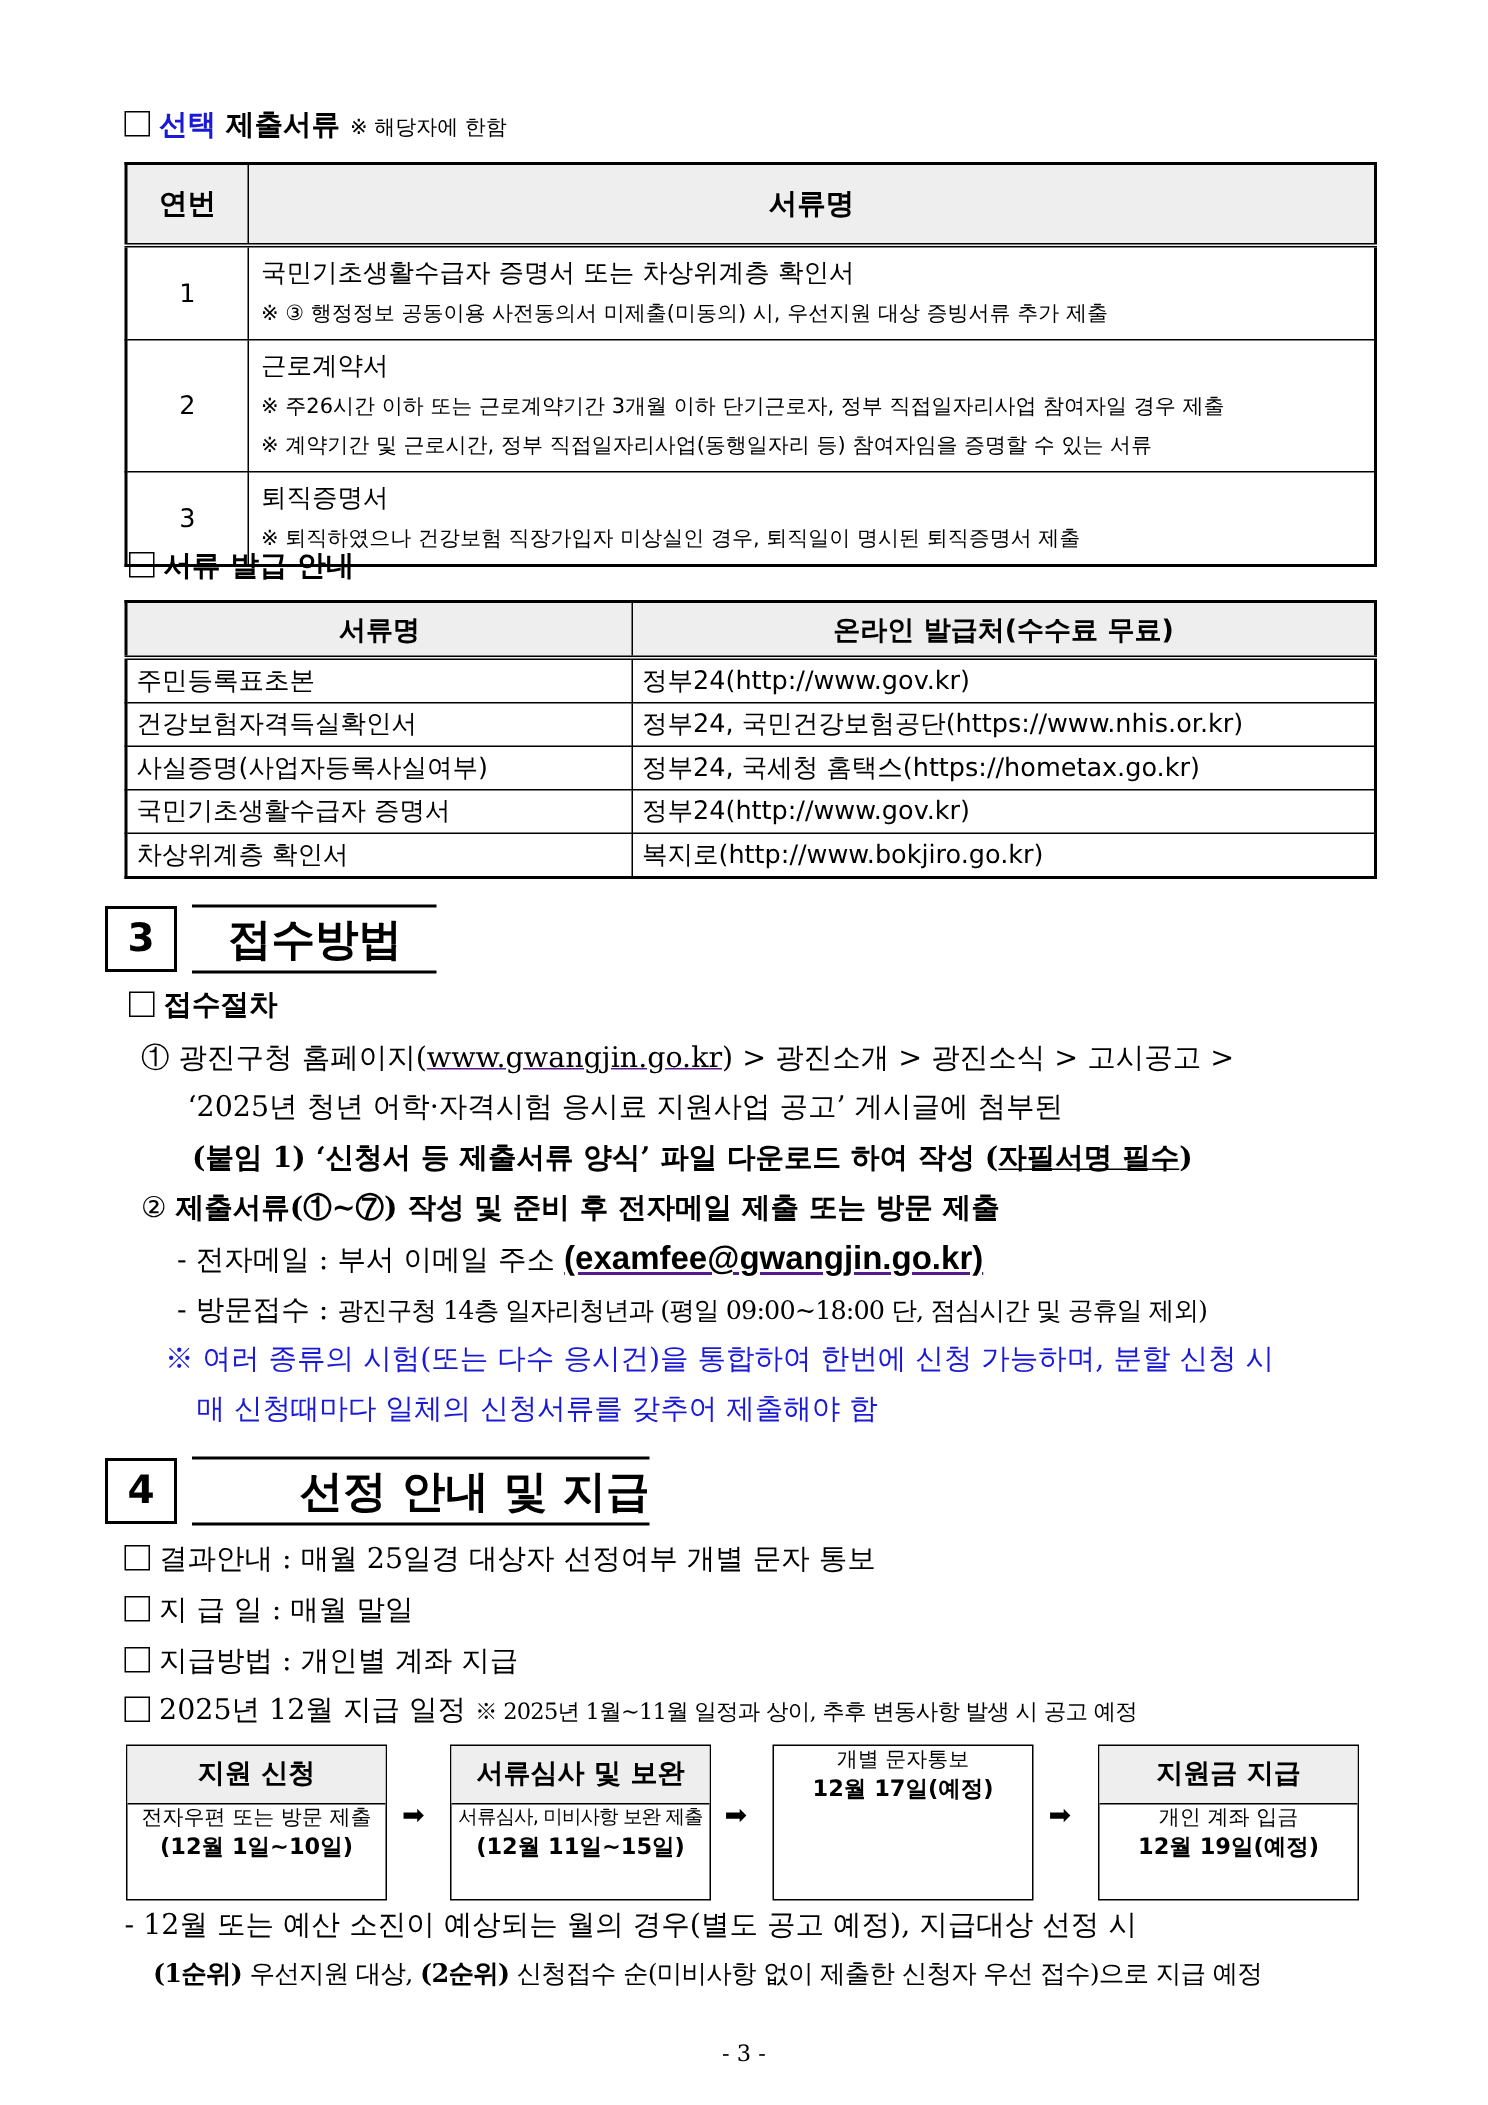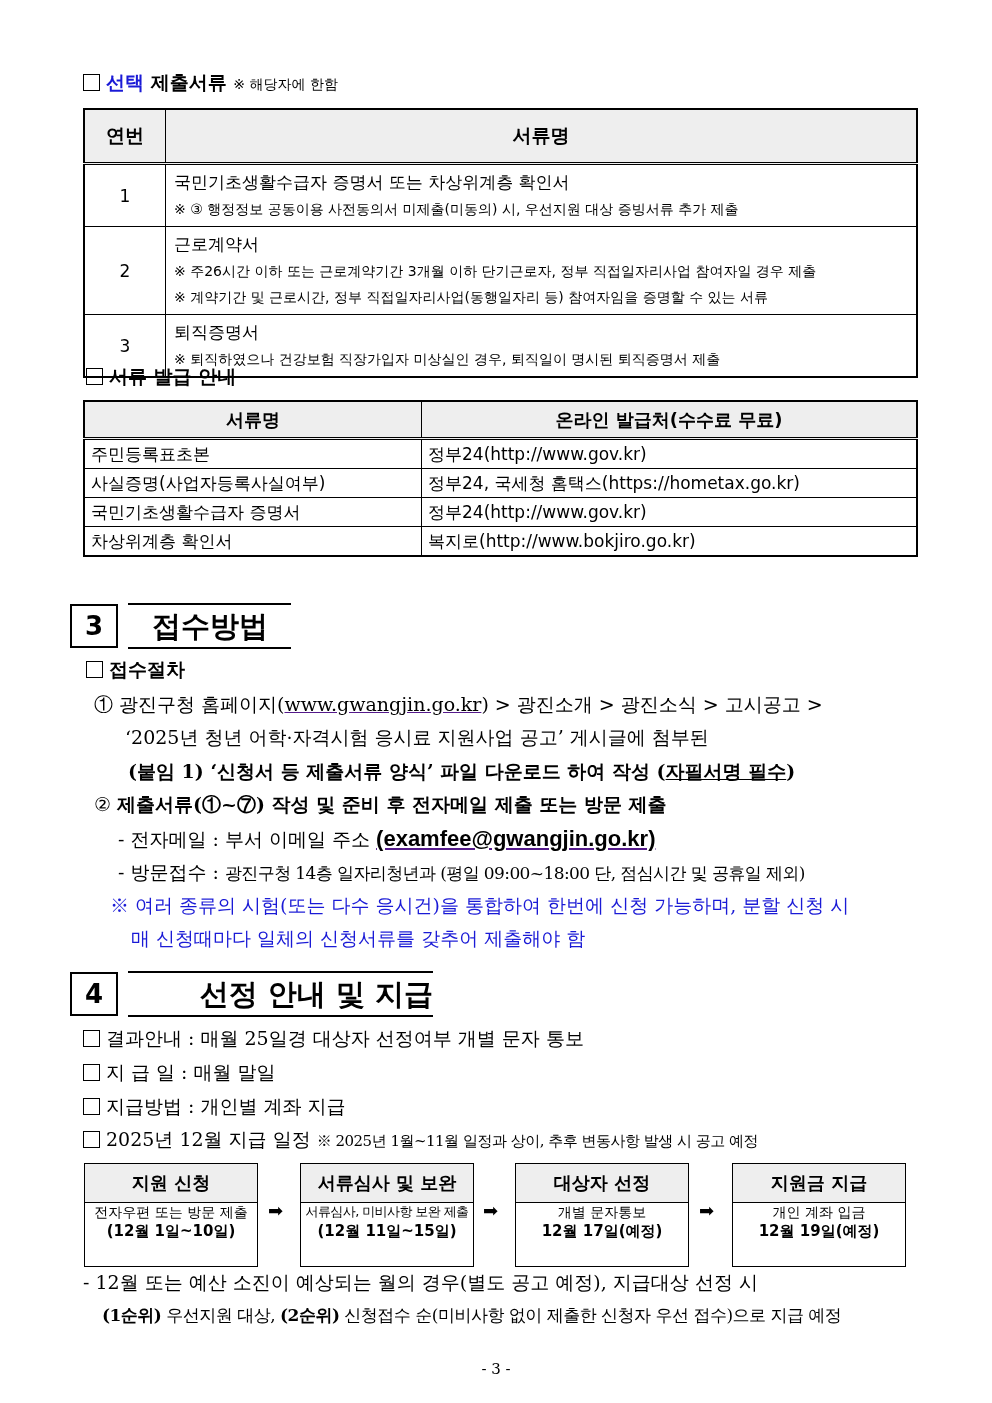--- a/index.html
+++ b/index.html
@@ -83,20 +83,24 @@
   <tbody>
       <tr>
     <th>서류명</th>
     <th>온라인 발급처(수수료 무료)</th>
   </tr>
   <tr>
         <td class="c1">주민등록표초본</td>
         <td>정부24(http://www.gov.kr)</td>
       </tr>
   <tr>
+        <td class="c1">건강보험자격득실확인서</td>
+        <td>정부24, 국민건강보험공단(https://www.nhis.or.kr)</td>
+      </tr>
+  <tr>
         <td class="c1">사실증명(사업자등록사실여부)</td>
         <td>정부24, 국세청 홈택스(https://hometax.go.kr)</td>
       </tr>
   <tr>
         <td class="c1">국민기초생활수급자 증명서</td>
         <td>정부24(http://www.gov.kr)</td>
       </tr>
   <tr>
         <td class="c1">차상위계층 확인서</td>
         <td>복지로(http://www.bokjiro.go.kr)</td>
@@ -157,21 +161,20 @@
   <div class="fb2">(12월 1일~10일)</div>
 </div>
 <div class="arrow" style="left:268px;">➡</div>
 <div class="flow" style="left:300px;">
   <div class="fh">서류심사 및 보완</div>
   <div class="fb1" style="font-size:13px; letter-spacing:-0.6px;">서류심사, 미비사항 보완 제출</div>
   <div class="fb2">(12월 11일~15일)</div>
 </div>
 <div class="arrow" style="left:483px;">➡</div>
 <div class="flow" style="left:515px;">
-  <div class="fh">대상자 선정</div>
   <div class="fb1">개별 문자통보</div>
   <div class="fb2">12월 17일(예정)</div>
 </div>
 <div class="arrow" style="left:699px;">➡</div>
 <div class="flow" style="left:732px;">
   <div class="fh">지원금 지급</div>
   <div class="fb1">개인 계좌 입금</div>
   <div class="fb2">12월 19일(예정)</div>
 </div>
 

